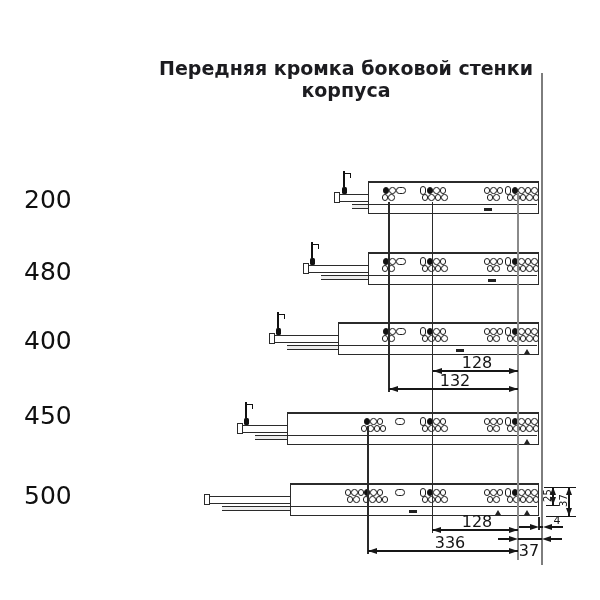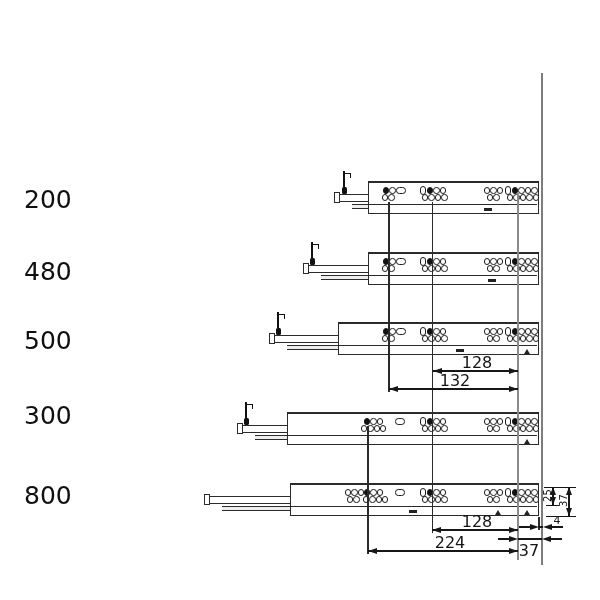--- a/index.html
+++ b/index.html
@@ -7,25 +7,26 @@
           font-family:"DejaVu Sans","Liberation Sans",sans-serif;}
   .title{position:absolute;left:140px;top:57px;width:412px;text-align:center;
          font-weight:bold;font-size:19px;color:#1c1c20;letter-spacing:0px;}
   .len-label{position:absolute;left:24px;font-size:25px;color:#101010;}
   .dim-label{position:absolute;text-align:center;color:#141414;}
 </style>
 </head>
 <body>
 
 <div id="canvas">
+  <div class="title">Передняя кромка боковой стенки корпуса</div>
 <div class="len-label" style="position: absolute; left: 24px; top: 185px;">200</div>
     <div class="len-label" style="position: absolute; left: 24px; top: 257px;">480</div>
-    <div class="len-label" style="position: absolute; left: 24px; top: 326px;">500</div>
-    <div class="len-label" style="position: absolute; left: 24px; top: 401px;">300</div>
-    <div class="len-label" style="position: absolute; left: 24px; top: 481px;">800</div>
+    <div class="len-label" style="position: absolute; left: 24px; top: 326px;">400</div>
+    <div class="len-label" style="position: absolute; left: 24px; top: 401px;">450</div>
+    <div class="len-label" style="position: absolute; left: 24px; top: 481px;">500</div>
     <div style="position: absolute; left: 352px; top: 204px; width: 18px; height: 2.6px; border-top: 1.3px solid rgb(43, 43, 43); border-bottom: 1.3px solid rgb(43, 43, 43); background: rgb(238, 238, 238);"></div>
     <div style="position: absolute; left: 336px; top: 194px; width: 34px; height: 8px; border: 1.4px solid rgb(43, 43, 43); background: rgb(255, 255, 255); box-sizing: border-box;"></div>
     <div style="position: absolute; left: 334px; top: 192px; width: 6px; height: 11px; border: 1.4px solid rgb(43, 43, 43); background: rgb(255, 255, 255); box-sizing: border-box;"></div>
     <div style="position: absolute; left: 343px; top: 171px; width: 1.6px; height: 16px; background: rgb(17, 17, 17);"></div>
     <div style="position: absolute; left: 344px; top: 173px; width: 6px; height: 4px; border-top: 1.5px solid rgb(17, 17, 17); border-right: 1.5px solid rgb(17, 17, 17);"></div>
     <div style="position: absolute; left: 341.5px; top: 187px; width: 5px; height: 7px; background: rgb(17, 17, 17); border-radius: 1.5px;"></div>
     <div style="position: absolute; left: 368px; top: 181px; width: 171px; height: 33px; border-width: 2.5px 1.5px 1.5px; border-style: solid; border-color: rgb(43, 43, 43); border-image: initial; background: rgb(255, 255, 255); box-sizing: border-box;"></div>
     <div style="position: absolute; left: 369px; top: 204px; width: 168px; height: 1.2px; background: rgb(43, 43, 43);"></div>
     <div style="position: absolute; left: 382.75px; top: 187.25px; width: 6.5px; height: 6.5px; border: 1.5px solid rgb(28, 28, 28); border-radius: 50%; background: rgb(17, 17, 17); box-sizing: border-box;"></div>
     <div style="position: absolute; left: 389.25px; top: 187.25px; width: 6.5px; height: 6.5px; border: 1.5px solid rgb(28, 28, 28); border-radius: 50%; background: rgb(255, 255, 255); box-sizing: border-box;"></div>
@@ -232,21 +233,21 @@
     <div style="position: absolute; top: 385.5px; width: 0px; height: 0px; border-top: 3.5px solid transparent; border-bottom: 3.5px solid transparent; left: 389px; border-right: 9px solid rgb(22, 22, 22);"></div>
     <div style="position: absolute; top: 385.5px; width: 0px; height: 0px; border-top: 3.5px solid transparent; border-bottom: 3.5px solid transparent; left: 509px; border-left: 9px solid rgb(22, 22, 22);"></div>
     <div class="dim-label" style="position: absolute; left: 425px; top: 371px; width: 60px; font-size: 16px;">132</div>
     <div style="position: absolute; left: 432px; top: 529.4px; width: 86px; height: 1.2px; background: rgb(22, 22, 22);"></div>
     <div style="position: absolute; top: 526.5px; width: 0px; height: 0px; border-top: 3.5px solid transparent; border-bottom: 3.5px solid transparent; left: 432px; border-right: 9px solid rgb(22, 22, 22);"></div>
     <div style="position: absolute; top: 526.5px; width: 0px; height: 0px; border-top: 3.5px solid transparent; border-bottom: 3.5px solid transparent; left: 509px; border-left: 9px solid rgb(22, 22, 22);"></div>
     <div class="dim-label" style="position: absolute; left: 447px; top: 512px; width: 60px; font-size: 16px;">128</div>
     <div style="position: absolute; left: 368px; top: 550.4px; width: 150px; height: 1.2px; background: rgb(22, 22, 22);"></div>
     <div style="position: absolute; top: 547.5px; width: 0px; height: 0px; border-top: 3.5px solid transparent; border-bottom: 3.5px solid transparent; left: 368px; border-right: 9px solid rgb(22, 22, 22);"></div>
     <div style="position: absolute; top: 547.5px; width: 0px; height: 0px; border-top: 3.5px solid transparent; border-bottom: 3.5px solid transparent; left: 509px; border-left: 9px solid rgb(22, 22, 22);"></div>
-    <div class="dim-label" style="position: absolute; left: 420px; top: 533px; width: 60px; font-size: 16px;">224</div>
+    <div class="dim-label" style="position: absolute; left: 420px; top: 533px; width: 60px; font-size: 16px;">336</div>
     <div style="position: absolute; left: 518px; top: 538.4px; width: 24px; height: 1.2px; background: rgb(22, 22, 22);"></div>
     <div style="position: absolute; top: 535.5px; width: 0px; height: 0px; border-top: 3.5px solid transparent; border-bottom: 3.5px solid transparent; left: 509px; border-left: 9px solid rgb(22, 22, 22);"></div>
     <div style="position: absolute; top: 535.5px; width: 0px; height: 0px; border-top: 3.5px solid transparent; border-bottom: 3.5px solid transparent; left: 542px; border-right: 9px solid rgb(22, 22, 22);"></div>
     <div style="position: absolute; left: 498px; top: 538.4px; width: 11px; height: 1.2px; background: rgb(22, 22, 22);"></div>
     <div style="position: absolute; left: 551px; top: 538.4px; width: 11px; height: 1.2px; background: rgb(22, 22, 22);"></div>
     <div class="dim-label" style="position: absolute; left: 499px; top: 541px; width: 60px; font-size: 16px;">37</div>
     <div style="position: absolute; left: 539px; top: 526.4px; width: 3.5px; height: 1.2px; background: rgb(22, 22, 22);"></div>
     <div style="position: absolute; top: 523.5px; width: 0px; height: 0px; border-top: 3.5px solid transparent; border-bottom: 3.5px solid transparent; left: 530px; border-left: 9px solid rgb(22, 22, 22);"></div>
     <div style="position: absolute; top: 523.5px; width: 0px; height: 0px; border-top: 3.5px solid transparent; border-bottom: 3.5px solid transparent; left: 542.5px; border-right: 9px solid rgb(22, 22, 22);"></div>
     <div style="position: absolute; left: 519px; top: 526.4px; width: 11px; height: 1.2px; background: rgb(22, 22, 22);"></div>

